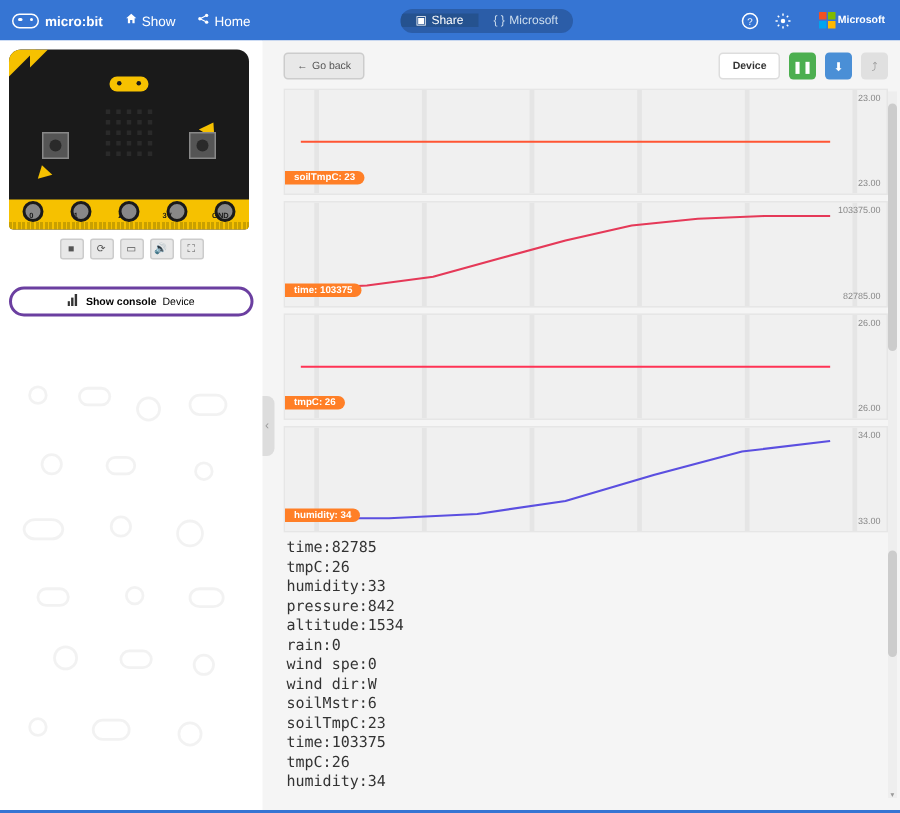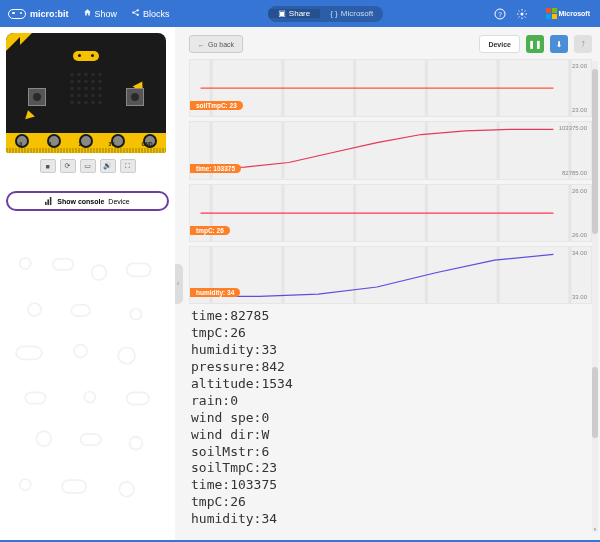--- a/index.html
+++ b/index.html
@@ -77,21 +77,21 @@
 .chart .val-top { top: 3px; } .chart .val-bot { bottom: 3px; }
 .badge.orange { background: #ff7f27; }
 
 .scrollbar-fake { position: absolute; right: 2px; top: 34px; bottom: 8px; width: 6px; }
 .scroll-track { position: absolute; inset: 0; background: #eee; }
 .scroll-thumb { position: absolute; top: 8px; left: 0; right: 0; height: 35%; background: #ccc; border-radius: 3px; }
 .scroll-thumb2 { position: absolute; top: 65%; left: 0; right: 0; height: 15%; background: #ccc; border-radius: 3px; }
 .scroll-arrow { position: absolute; left: 0; right: 0; height: 6px; font-size: 5px; text-align: center; color: #999; }
 .sa-up { top: 0; } .sa-dn { bottom: 0; }
 
-.console-out { font-family: monospace; font-size: 13px; line-height: 1.3; color: #333; padding: 4px 2px; white-space: pre; }
+.console-out { font-family: monospace; font-size: 10px; line-height: 1.3; color: #333; padding: 4px 2px; white-space: pre; }
 
 .footer { position: absolute; bottom: 0; left: 0; right: 0; height: 2px; background: #3675d3; }
 </style>
 </head>
 <body>
 
 <div class="header">
   <div class="logo">
     <span class="logo-icon"></span>
     <span>micro:bit</span>
@@ -106,21 +106,21 @@
   </div>
   <div class="nav-item">
     <span>
       <svg width="9" height="9" viewBox="0 0 24 24" fill="#fff">
           <circle cx="6" cy="12" r="3"></circle>
           <circle cx="18" cy="6" r="3"></circle>
           <circle cx="18" cy="18" r="3"></circle>
           <path d="M8 11l8-4M8 13l8 4" stroke="#fff" stroke-width="2"></path>
         </svg>
     </span>
-    <span>Blocks</span>
+    <span>Home</span>
   </div>
   <div class="nav-spacer"></div>
   <div class="tab-group">
     <div class="tab active">
       <span>▣</span>
       <span>Share</span>
     </div>
     <div class="tab">
       <span>{ }</span>
       <span>Microsoft</span>

